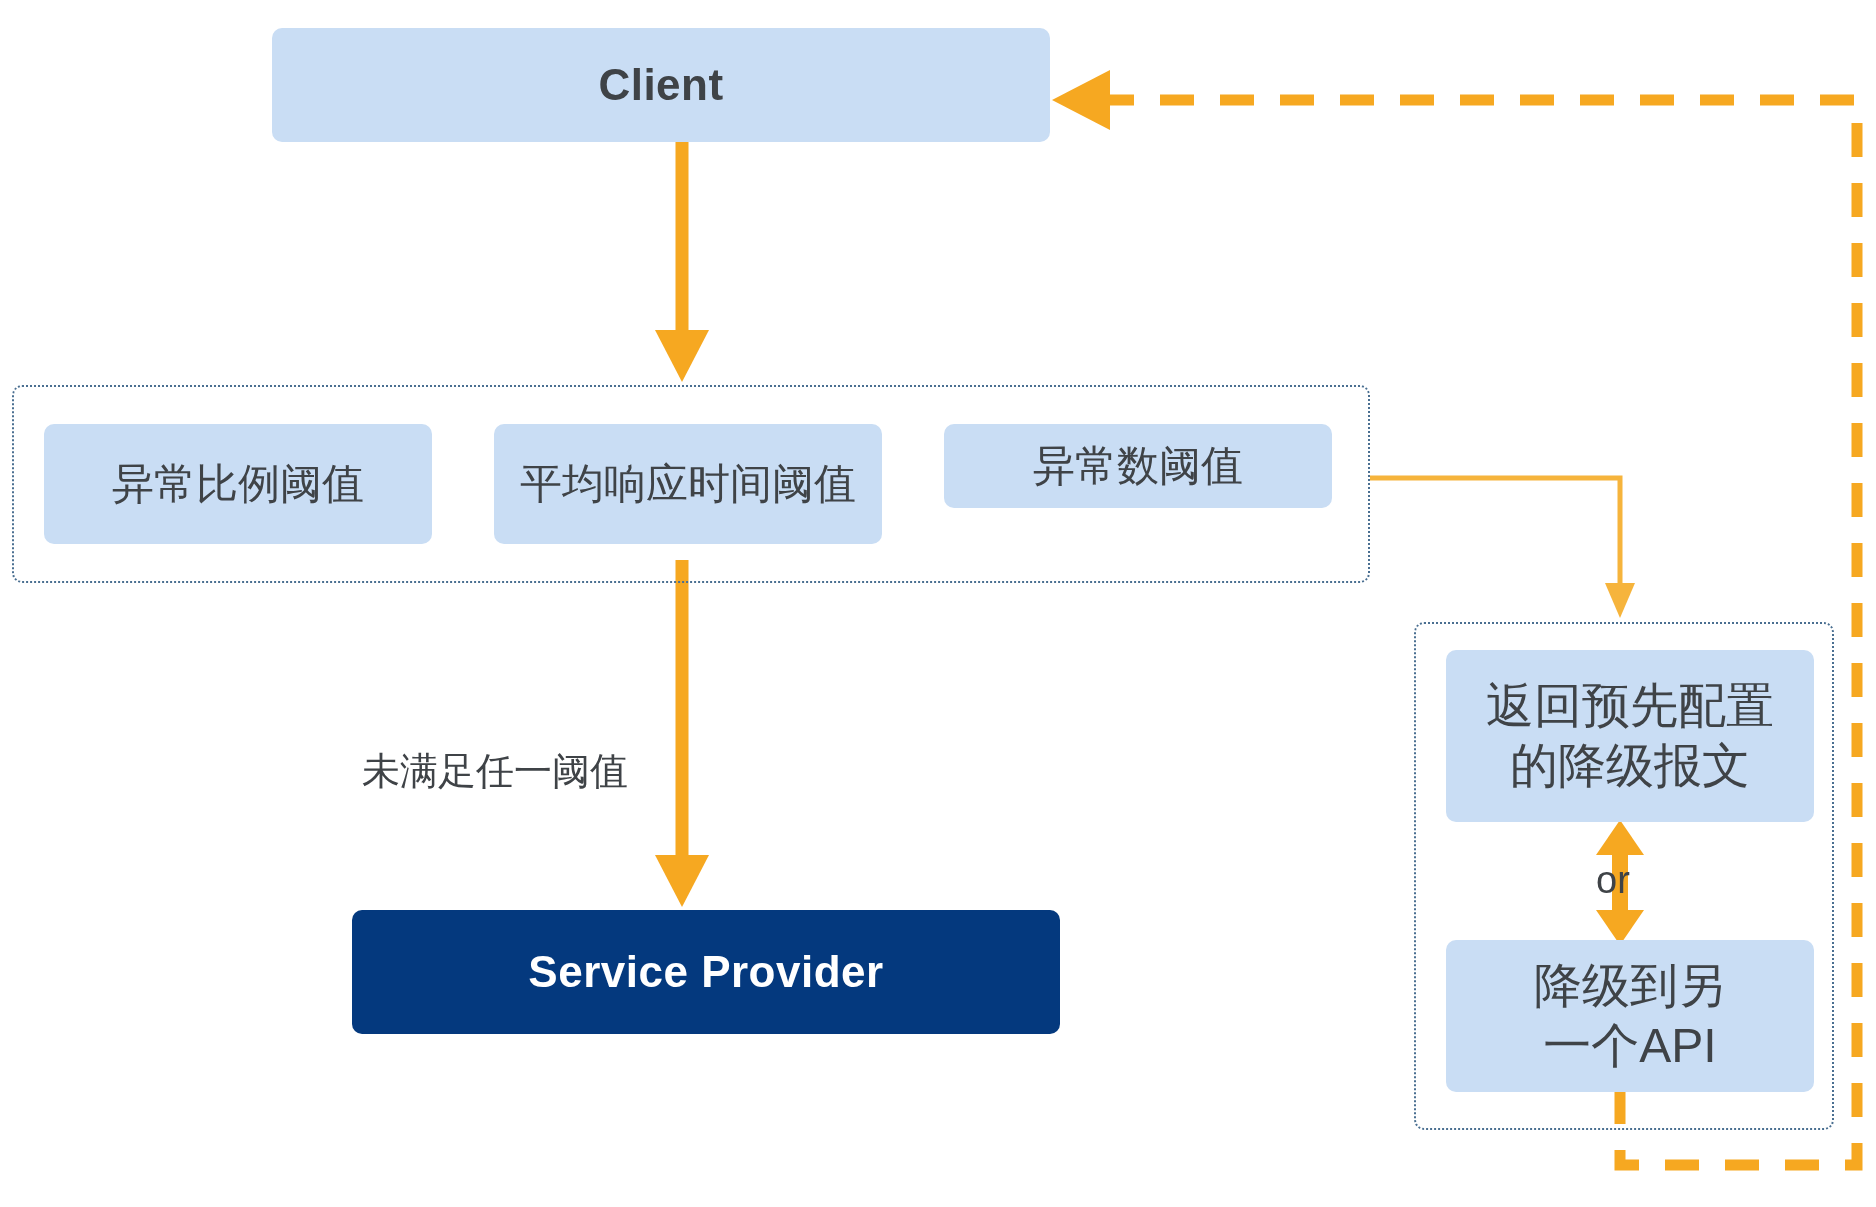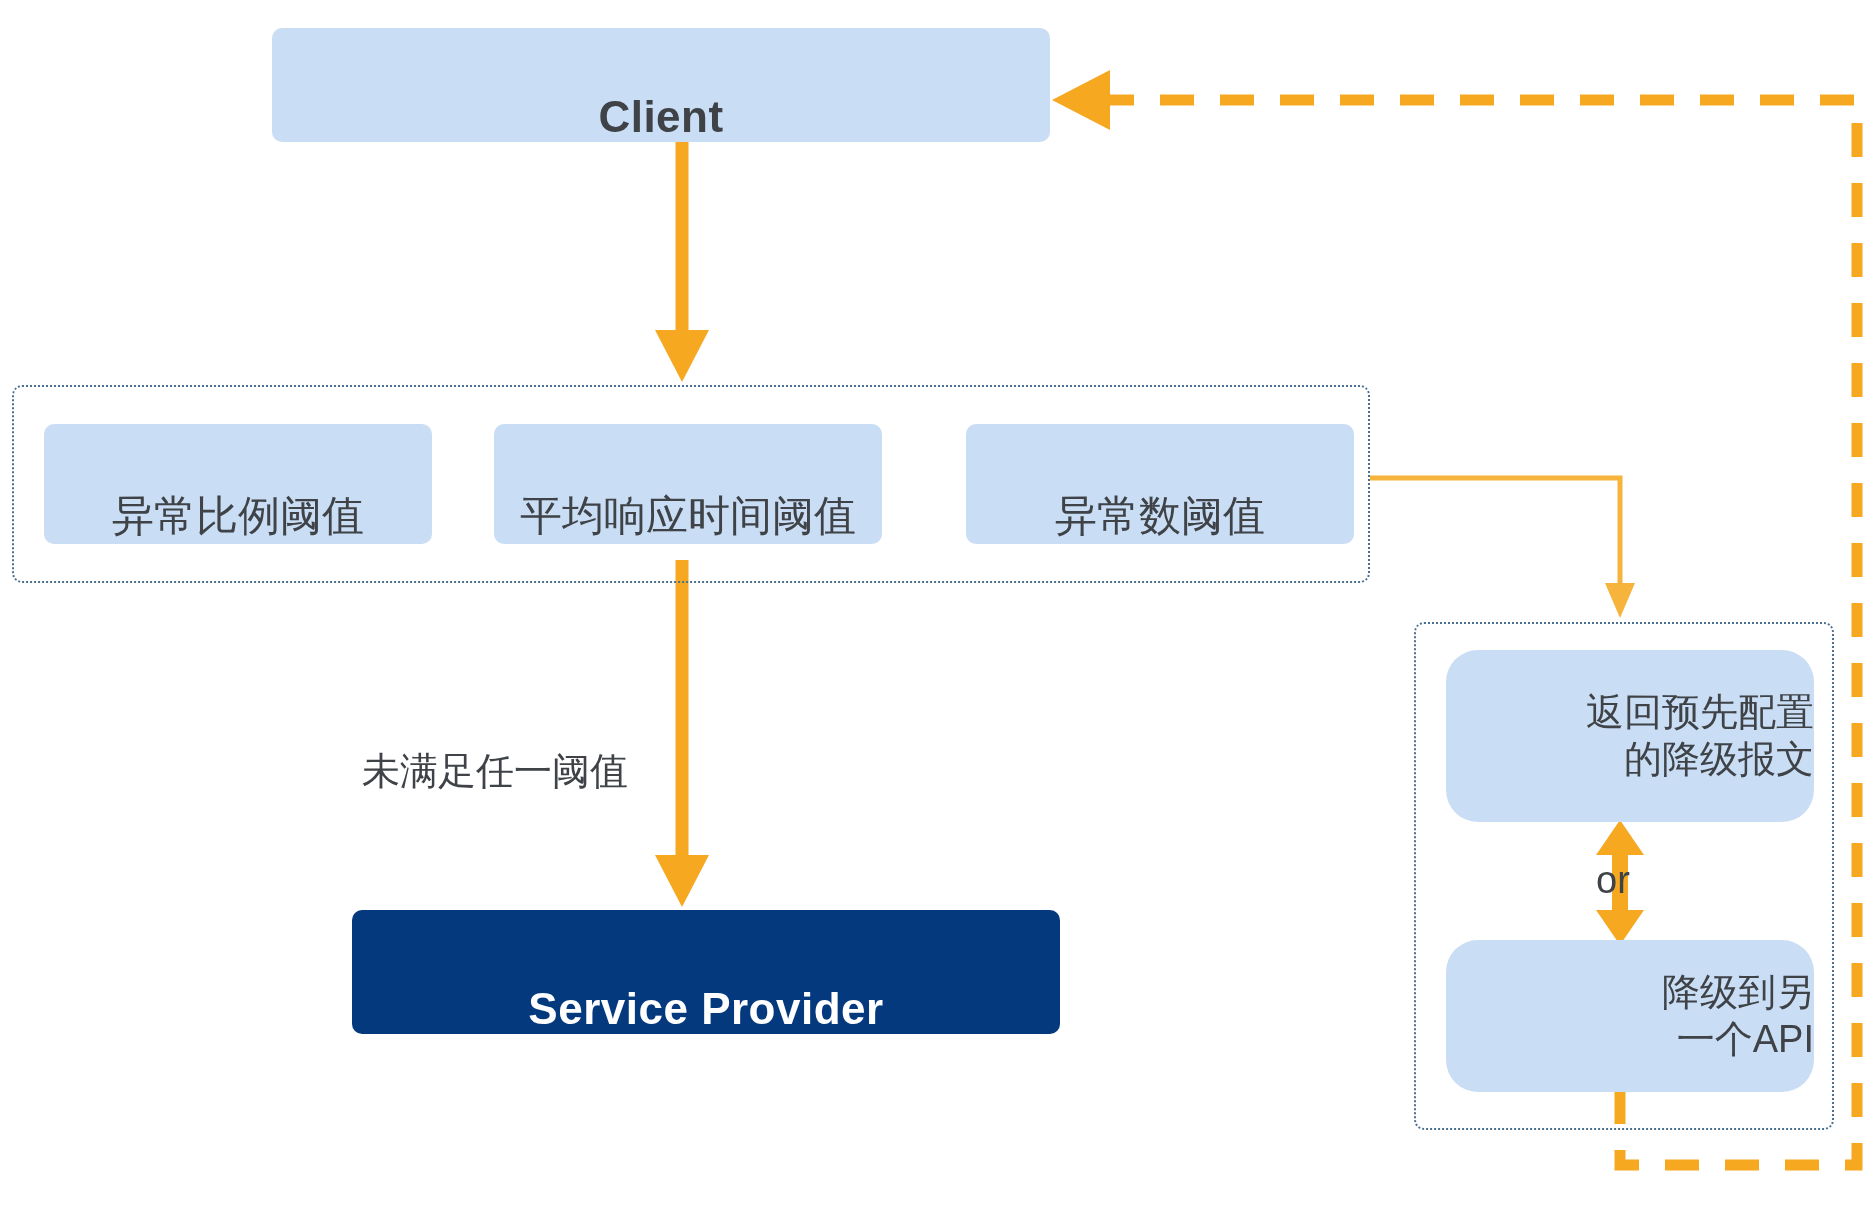--- a/index.html
+++ b/index.html
@@ -13,21 +13,21 @@
   #canvas {
     position: relative;
     width: 1876px;
     height: 1207px;
     background: #ffffff;
     overflow: hidden;
   }
   .node {
     position: absolute;
     display: flex;
-    align-items: flex-end;
+    align-items: center;
     justify-content: center;
     text-align: center;
     box-sizing: border-box;
   }
   .node-blue {
     background: #c9ddf4;
     border-radius: 10px;
     color: #3f4347;
   }
   .node-navy {
@@ -54,24 +54,23 @@
   .title-en {
     font-size: 44px;
     font-weight: bold;
     letter-spacing: .5px;
   }
   .title-cn {
     font-size: 42px;
     font-weight: normal;
   }
   .title-cn-sm {
-    font-size: 38px;
+    font-size: 48px;
     line-height: 1.25;
     font-weight: normal;
-    border-radius: 32px;
   }
   .edge-label {
     font-size: 38px;
     color: #3f4347;
   }
   .or-label {
     font-size: 38px;
     color: #3f4347;
   }
   svg.wires {
@@ -124,21 +123,21 @@
   <div class="group-dotted" style="left:12px; top:385px; width:1358px; height:198px;"></div>
 
   <div class="node node-blue title-cn" style="left:44px; top:424px; width:388px; height:120px;">
     <span>异常比例阈值</span>
   </div>
 
   <div class="node node-blue title-cn" style="left:494px; top:424px; width:388px; height:120px;">
     <span>平均响应时间阈值</span>
   </div>
 
-  <div class="node node-blue title-cn" style="left:966px; top:424px; width:388px; height:120px;">
+  <div class="node node-blue title-cn" style="left:944px; top:424px; width:388px; height:84px;">
     <span>异常数阈值</span>
   </div>
 
 
   <div class="label edge-label" style="left:330px; top:745px; width:330px; height:52px;">未满足任一阈值</div>
 
   <div class="label or-label" style="left:1572px; top:855px; width:70px; height:50px; justify-content:flex-start;margin-left:24px;">or</div>
 
   <div class="node node-navy title-en" style="left:328px; top:910px; width:708px; height:124px;">
     <span>Service Provider</span>

